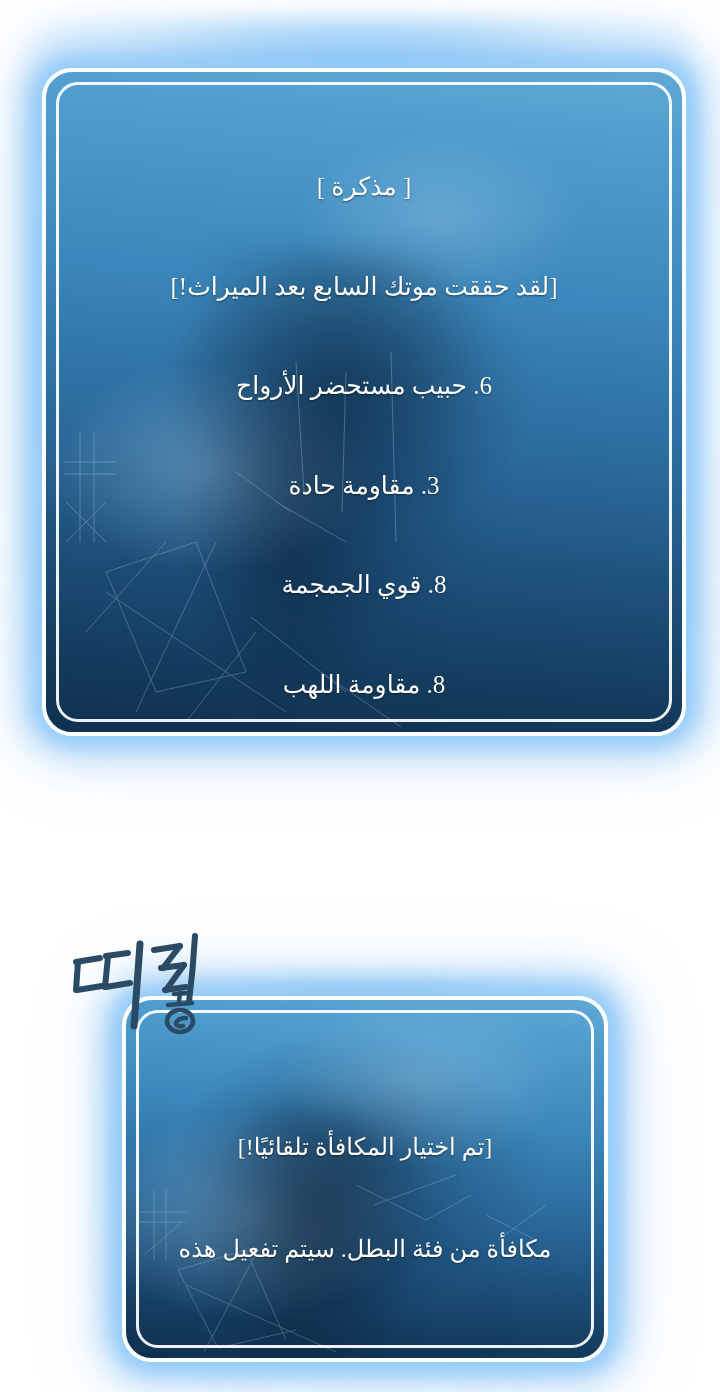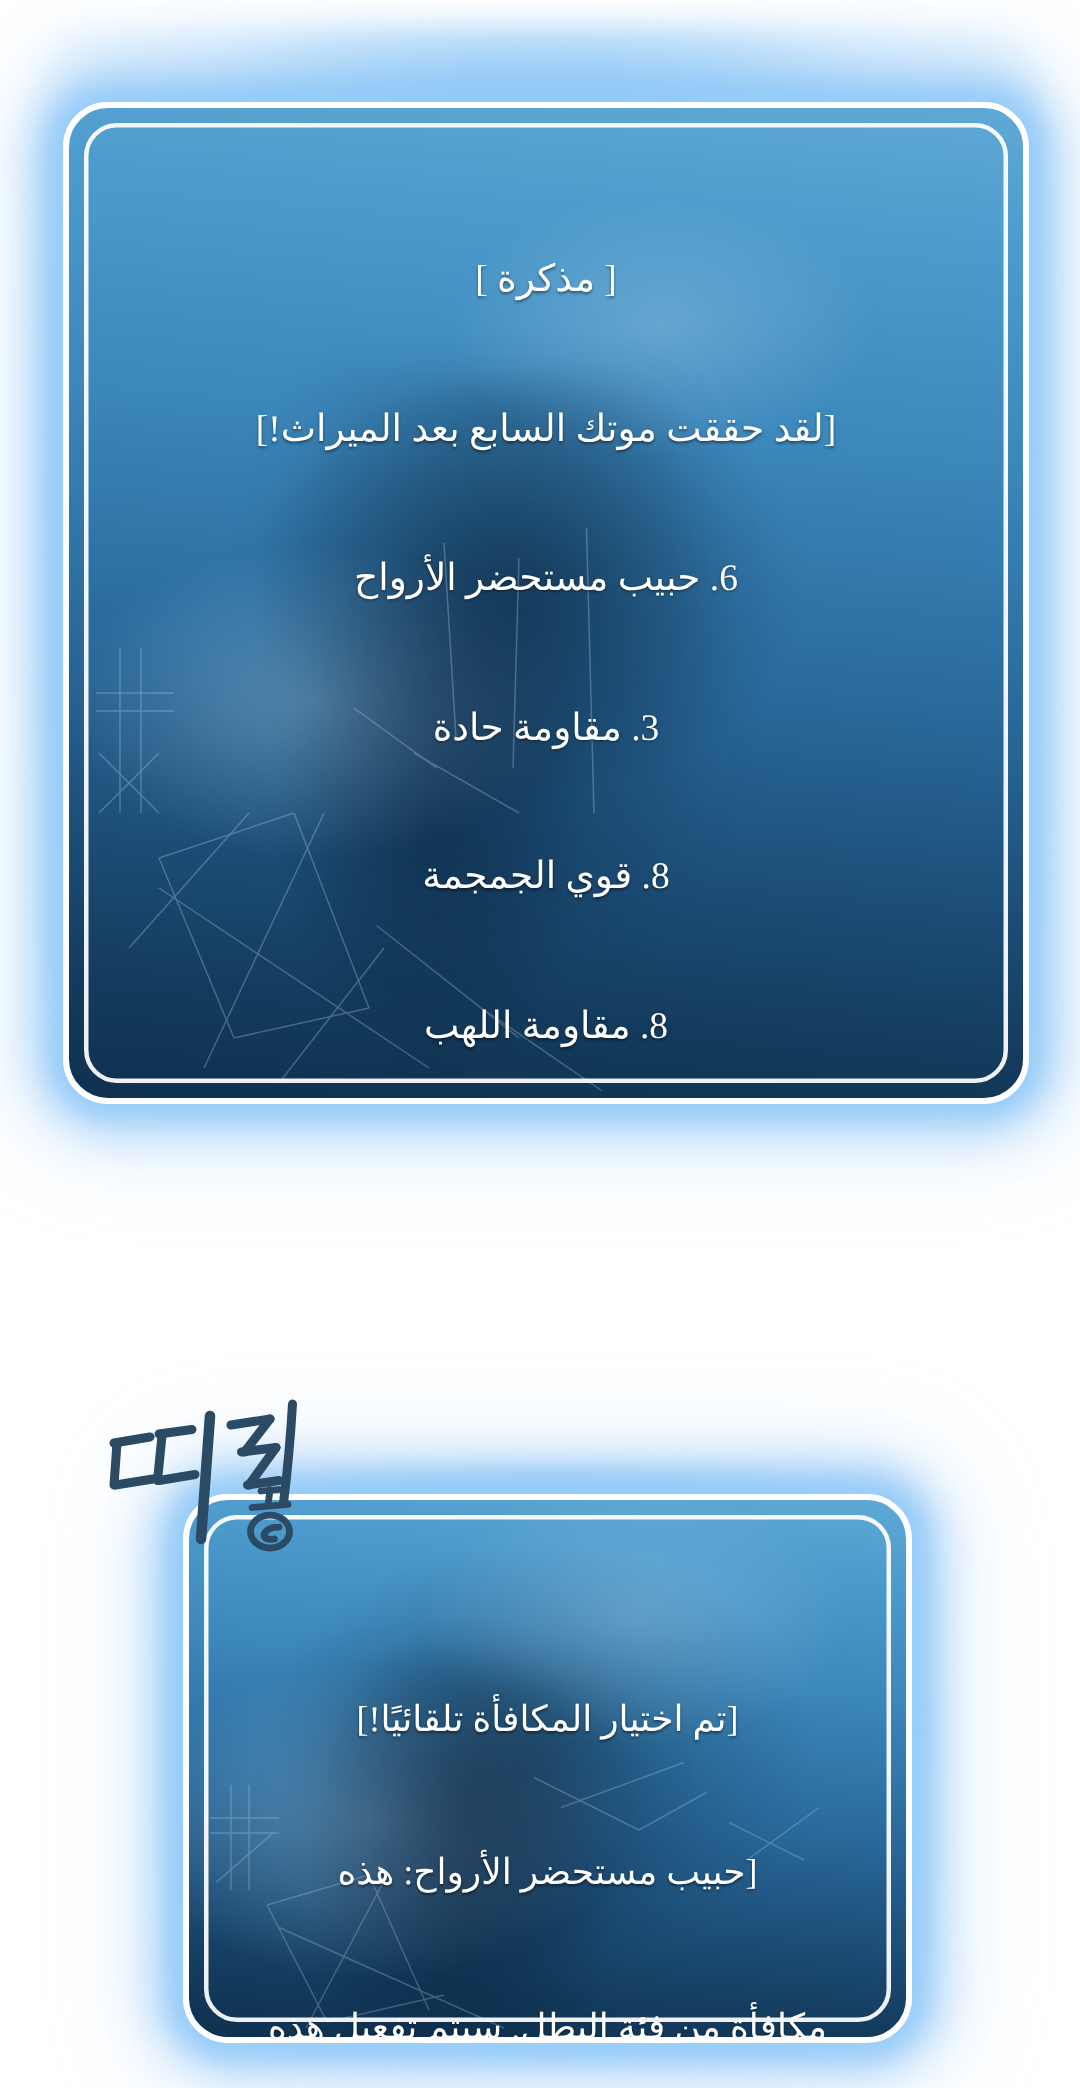--- a/index.html
+++ b/index.html
@@ -225,20 +225,19 @@
         <line x1="300" y1="220" x2="345" y2="195"></line>
         <line x1="360" y1="215" x2="410" y2="240"></line>
         <line x1="372" y1="240" x2="420" y2="205"></line>
       </g>
     </svg>
 
     <div class="sys-inner-frame"></div>
 
     <div class="sys-text" id="panel2-text" style="left:26px; top:62px; width:426px;">
       <span class="ln">[تم اختيار المكافأة تلقائيًا!]</span>
-      <span class="ln">[حبيب مستحضر الأرواح: هذه</span>
       <span class="ln">مكافأة من فئة البطل. سيتم تفعيل هذه</span>
       
       
     </div>
   </div>
 
 </div>
 
 </body></html>

